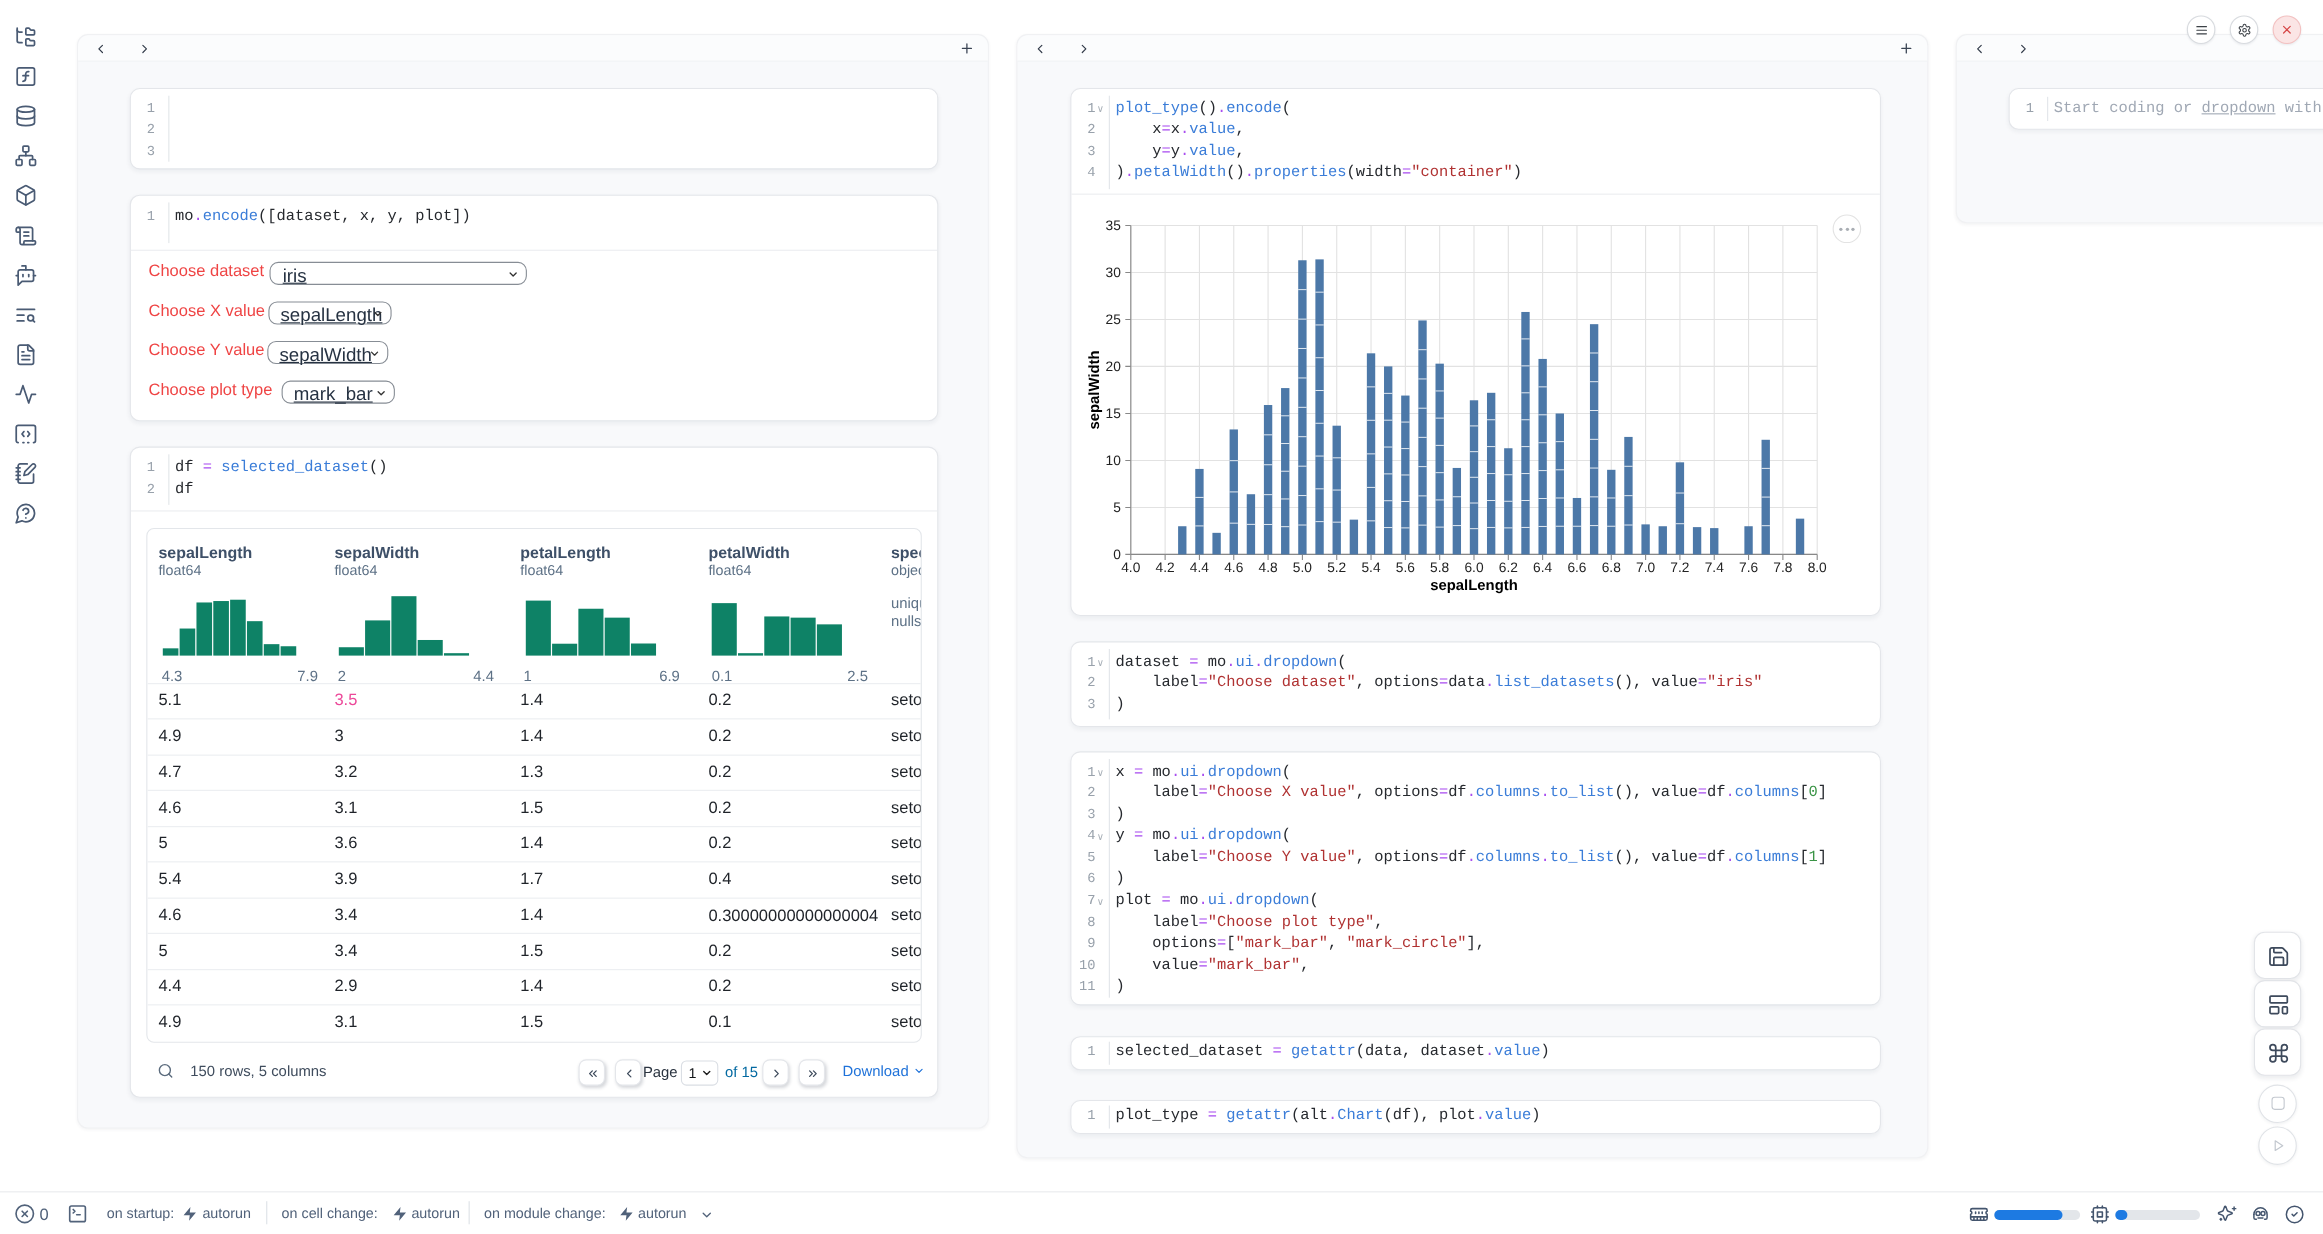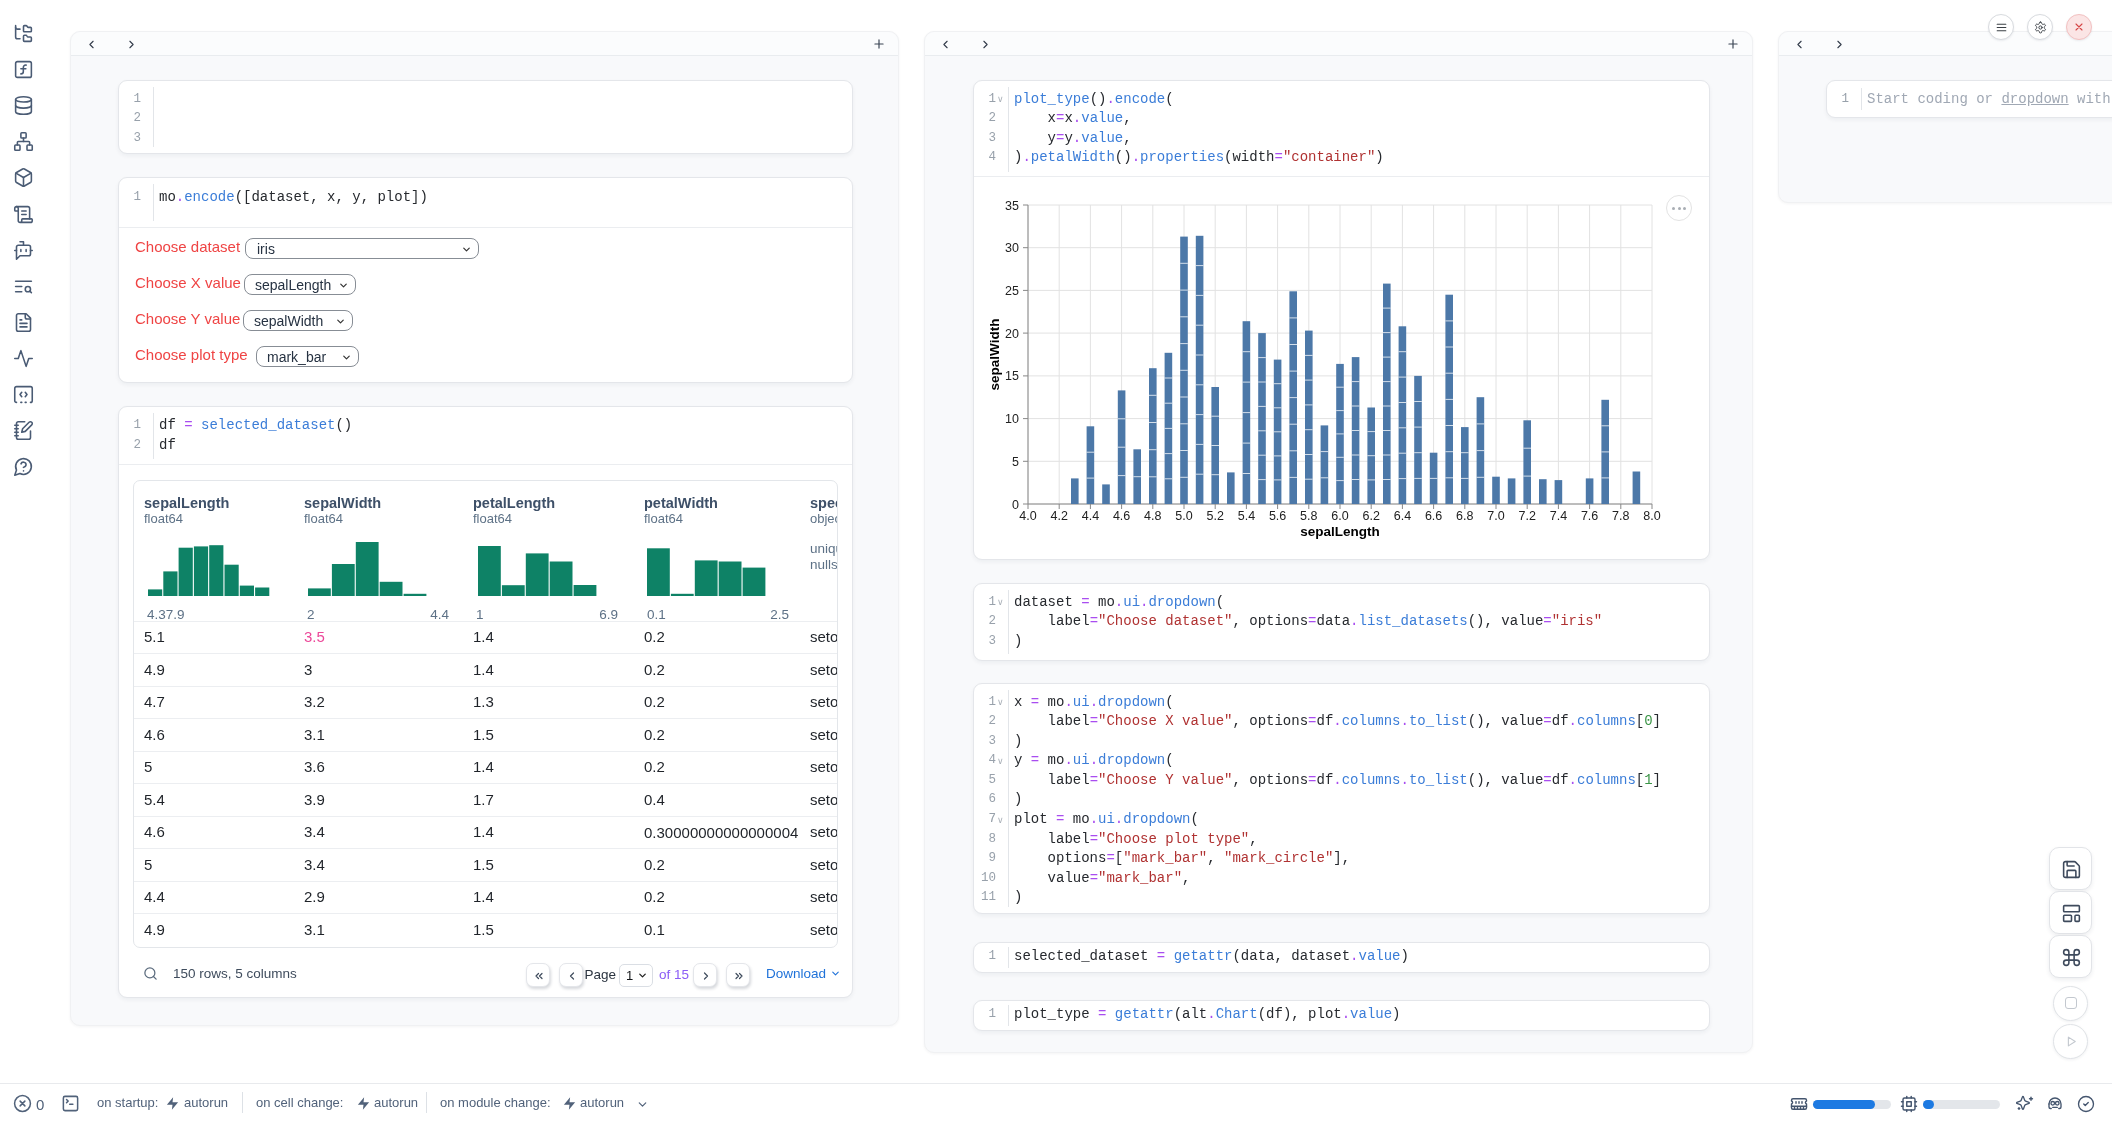--- a/index.html
+++ b/index.html
@@ -16,21 +16,21 @@
   font-size:14px; line-height:19.6px; color:#26292e; white-space:pre; }
 .k { color:#a21ba5; }
 .o { color:#a94df0; }
 .f { color:#3b7dd8; }
 .s { color:#b03232; }
 .n { color:#3a9446; }
 .fold { position:absolute; font-size:9px; color:#a9b0b8; }
 .divid { position:absolute; left:0; right:0; height:1px; background:#ebedf0; }
 .lbl { position:absolute; font-size:15px; color:#ef4444; }
 .dd { position:absolute; background:#fff; border:1px solid #878d95; border-radius:8px; }
-.ddtxt { position:absolute; font-size:14px; color:#263242; top:2.5px; }
+.ddtxt { position:absolute; font-size:17px; color:#263242; top:2.5px;text-decoration:underline; }
 .statxt { font-size:13px; color:#51627a; }
 svg.lic { fill:none; stroke:#4a5b74; stroke-width:2; stroke-linecap:round; stroke-linejoin:round; }
 </style>
 </head>
 <body>
 
 <svg class="lic abs" style="left:13px;top:23.0px;stroke-width:1.8" width="21" height="21" viewBox="0 0 24 24">
     <path d="M13 10h7a1 1 0 0 0 1-1V6a1 1 0 0 0-1-1h-2.5a1 1 0 0 1-.8-.4l-.9-1.2A1 1 0 0 0 15 3h-2a1 1 0 0 0-1 1v5a1 1 0 0 0 1 1Z"></path>
     <path d="M13 21h7a1 1 0 0 0 1-1v-3a1 1 0 0 0-1-1h-2.9a1 1 0 0 1-.88-.55l-.42-.85a1 1 0 0 0-.92-.6H13a1 1 0 0 0-1 1v5a1 1 0 0 0 1 1Z"></path>
     <path d="M3 5a2 2 0 0 0 2 2h3"></path>
@@ -197,21 +197,21 @@
           <rect x="367.9" y="106.2" width="22.8" height="10.8" fill="#0e8266"></rect>
           <rect x="391.8" y="74.4" width="22.8" height="42.6" fill="#0e8266"></rect>
           <rect x="415.7" y="82.5" width="22.8" height="34.5" fill="#0e8266"></rect>
           <rect x="439.6" y="106.0" width="22.8" height="11.0" fill="#0e8266"></rect>
           <rect x="513.0" y="69.3" width="22.8" height="47.7" fill="#0e8266"></rect>
           <rect x="536.9" y="114.8" width="22.8" height="2.2" fill="#0e8266"></rect>
           <rect x="560.8" y="81.4" width="22.8" height="35.6" fill="#0e8266"></rect>
           <rect x="584.7" y="82.5" width="22.8" height="34.5" fill="#0e8266"></rect>
           <rect x="608.6" y="88.6" width="22.8" height="28.4" fill="#0e8266"></rect>
         </svg>
-        <div class="abs" style="left:13px;top:126px;width:142px;font-size:13.5px;color:#5d7186;display:flex;justify-content:flex-start">
+        <div class="abs" style="left:13px;top:126px;width:142px;font-size:13.5px;color:#5d7186;display:flex;justify-content:space-between">
           <span>4.3</span>
           <span>7.9</span>
         </div>
         <div class="abs" style="left:173px;top:126px;width:142px;font-size:13.5px;color:#5d7186;display:flex;justify-content:space-between">
           <span>2</span>
           <span>4.4</span>
         </div>
         <div class="abs" style="left:342px;top:126px;width:142px;font-size:13.5px;color:#5d7186;display:flex;justify-content:space-between">
           <span>1</span>
           <span>6.9</span>
@@ -309,21 +309,21 @@
             <path d="m15 18-6-6 6-6"></path>
           </svg>
         </div>
         <div class="abs" style="left:449px;top:18.5px;width:34px;font-size:13.5px;color:#2b3440;text-align:right">Page</div>
         <div class="abs" style="left:486px;top:15.7px;width:34px;height:23px;background:#fff;border:1px solid #dadee4;border-radius:5px;">
           <div class="abs" style="left:6px;top:3px;font-size:13px;color:#14171a">1</div>
           <svg class="lic abs" style="right:4px;top:5.5px;stroke:#222;stroke-width:2.8" width="11" height="11" viewBox="0 0 24 24">
             <path d="m6 9 6 6 6-6"></path>
           </svg>
         </div>
-        <div class="abs" style="left:526px;top:18.5px;font-size:13.5px;color:#8b5cf6">of 15</div>
+        <div class="abs" style="left:526px;top:18.5px;font-size:13.5px;color:#0369a1">of 15</div>
         <div class="abs" style="left:560px;top:15.4px;width:24px;height:24px;background:#fff;border:1px solid #e4e6ea;border-radius:7px;box-shadow:1px 2px 3px rgba(30,40,60,.18)">
           <svg class="lic abs" style="left:5.5px;top:5.5px;stroke:#3f4c5d;stroke-width:2.4" width="12" height="12" viewBox="0 0 24 24">
             <path d="m9 18 6-6-6-6"></path>
           </svg>
         </div>
         <div class="abs" style="left:593px;top:15.4px;width:24px;height:24px;background:#fff;border:1px solid #e4e6ea;border-radius:7px;box-shadow:1px 2px 3px rgba(30,40,60,.18)">
           <svg class="lic abs" style="left:5.5px;top:5.5px;stroke:#3f4c5d;stroke-width:2.4" width="12" height="12" viewBox="0 0 24 24">
             <path d="m13 17 5-5-5-5M6 17l5-5-5-5"></path>
           </svg>
         </div>

